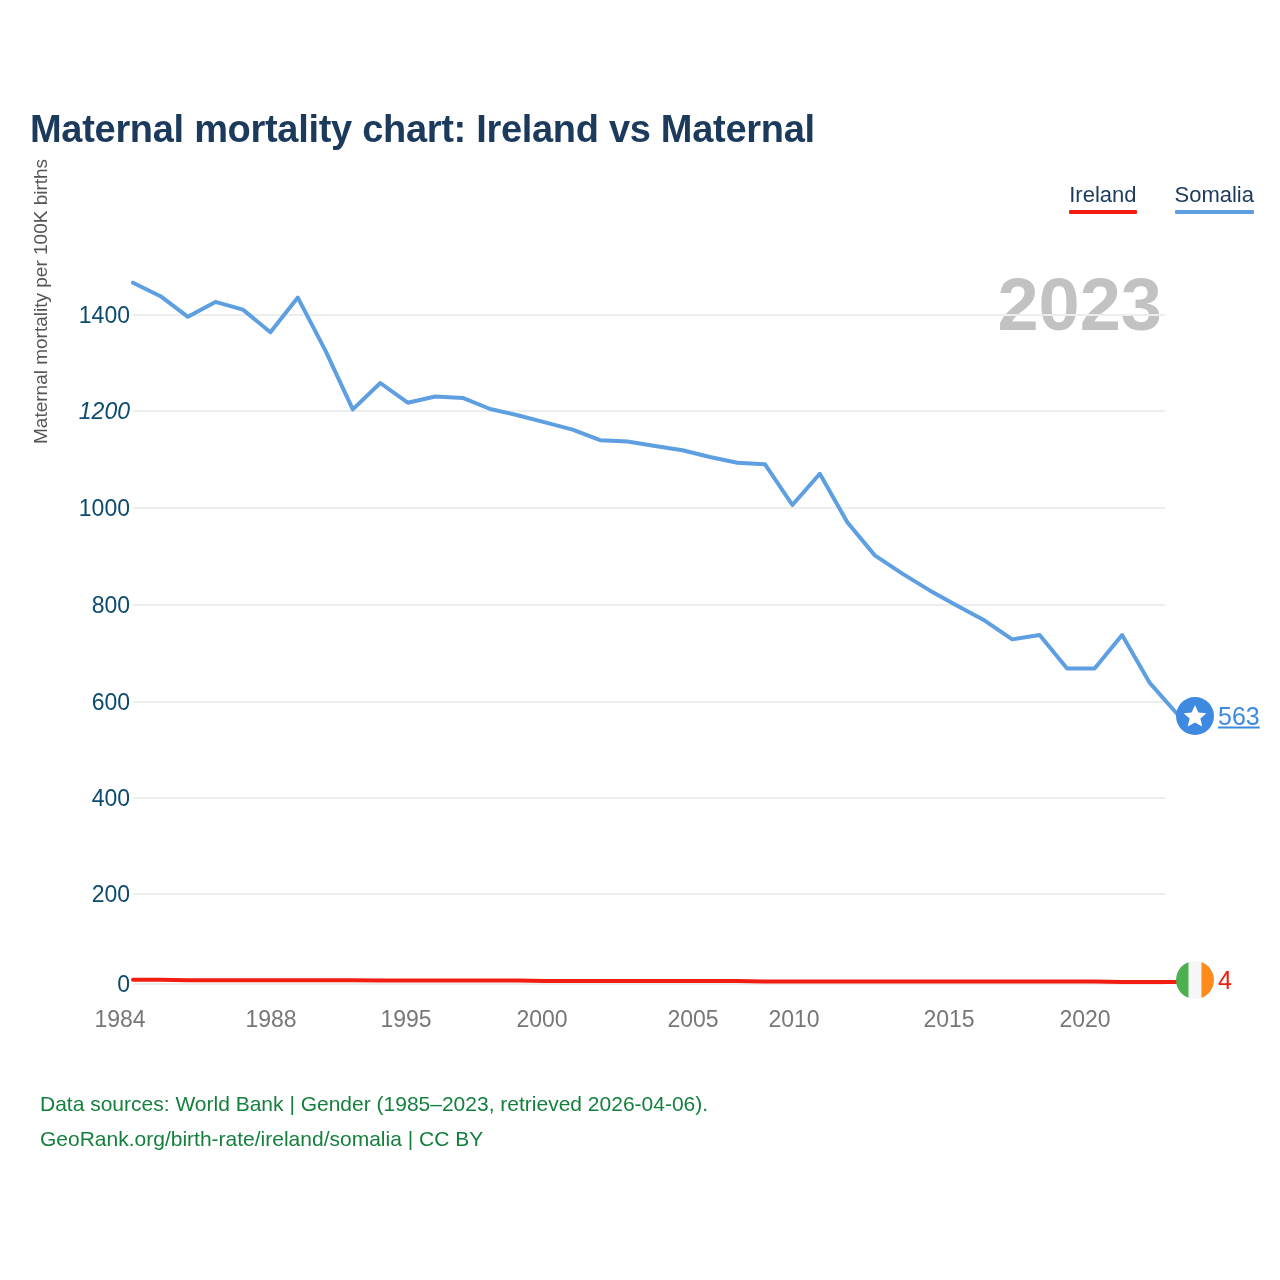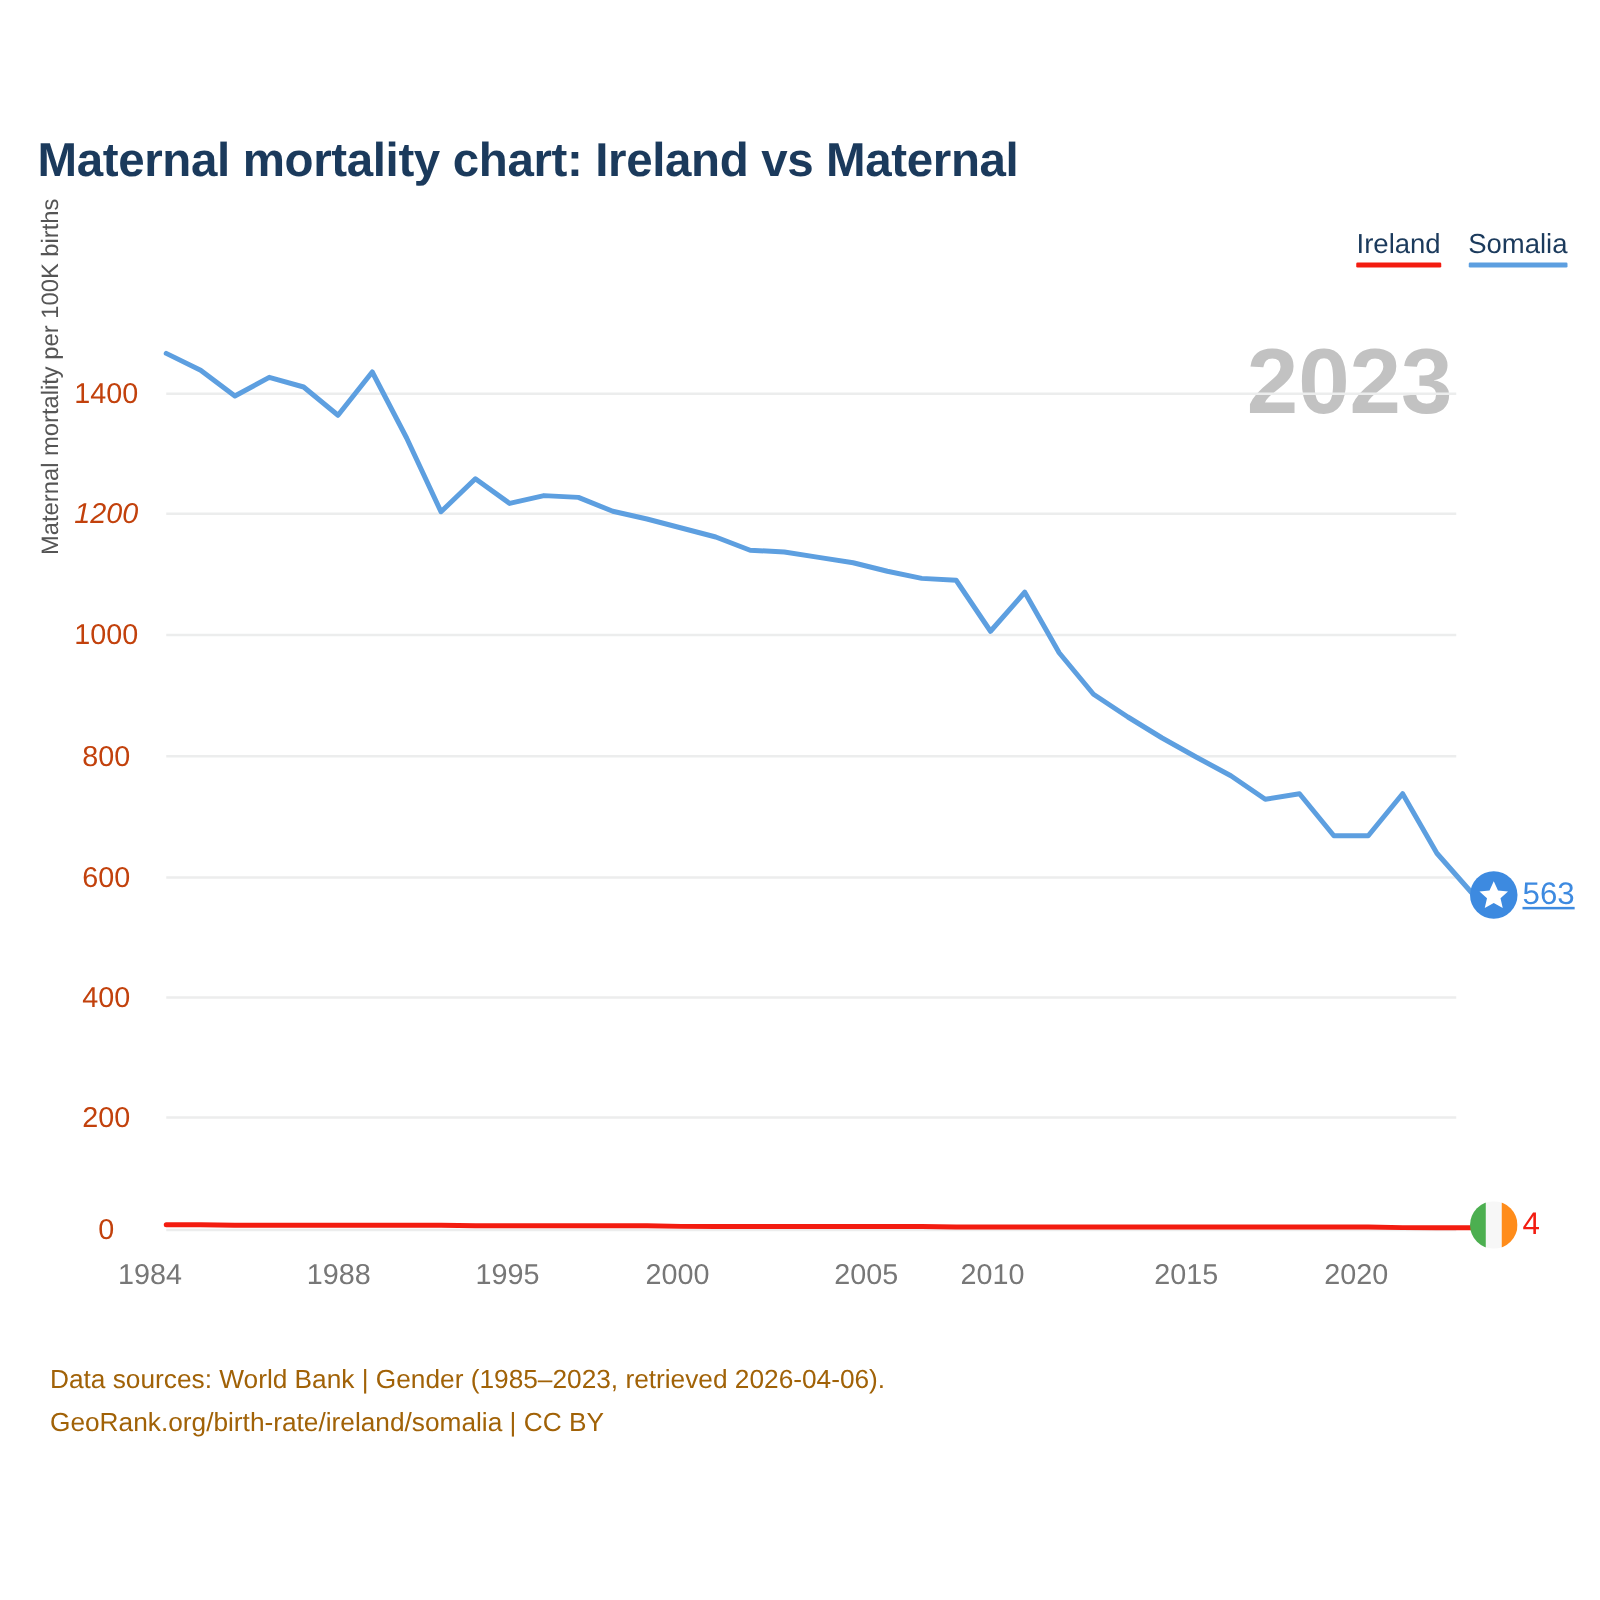--- a/index.html
+++ b/index.html
@@ -28,21 +28,21 @@
     font-weight: bold;
     color: #1b3a5c;
     letter-spacing: -0.3px;
     white-space: nowrap;
   }
   .legend {
     position: absolute;
     right: 26px;
     top: 182px;
     display: flex;
-    gap: 22px;
+    gap: 38px;
     align-items: flex-start;
   }
   .legend-item {
     display: flex;
     flex-direction: column;
     align-items: center;
     cursor: pointer;
   }
   .legend-label {
     font-size: 22px;
@@ -74,40 +74,40 @@
     width: 24px;
     font-size: 19px;
     color: #555;
     transform-origin: left top;
     transform: rotate(-90deg) translate(-100%, 0);
     white-space: nowrap;
   }
   .ytick {
     position: absolute;
     right: 0;
-    text-align: center;
+    text-align: right;
     font-size: 23px;
-    color: #c2410c;
+    color: #0c4a6e;
     transform: translateY(-50%);
     width: 90px;
   }
   .xtick {
     position: absolute;
     top: 1006px;
     font-size: 23px;
     color: #777;
     transform: translateX(-50%);
     white-space: nowrap;
   }
   .footer {
     position: absolute;
     left: 40px;
     top: 1086px;
     font-size: 21px;
-    color: #a16207;
+    color: #15803d;
     line-height: 35px;
   }
   .footer div { white-space: nowrap; }
   .endpoint-value {
     position: absolute;
     font-size: 25px;
     transform: translateY(-50%);
     white-space: nowrap;
   }
   svg.plot {

